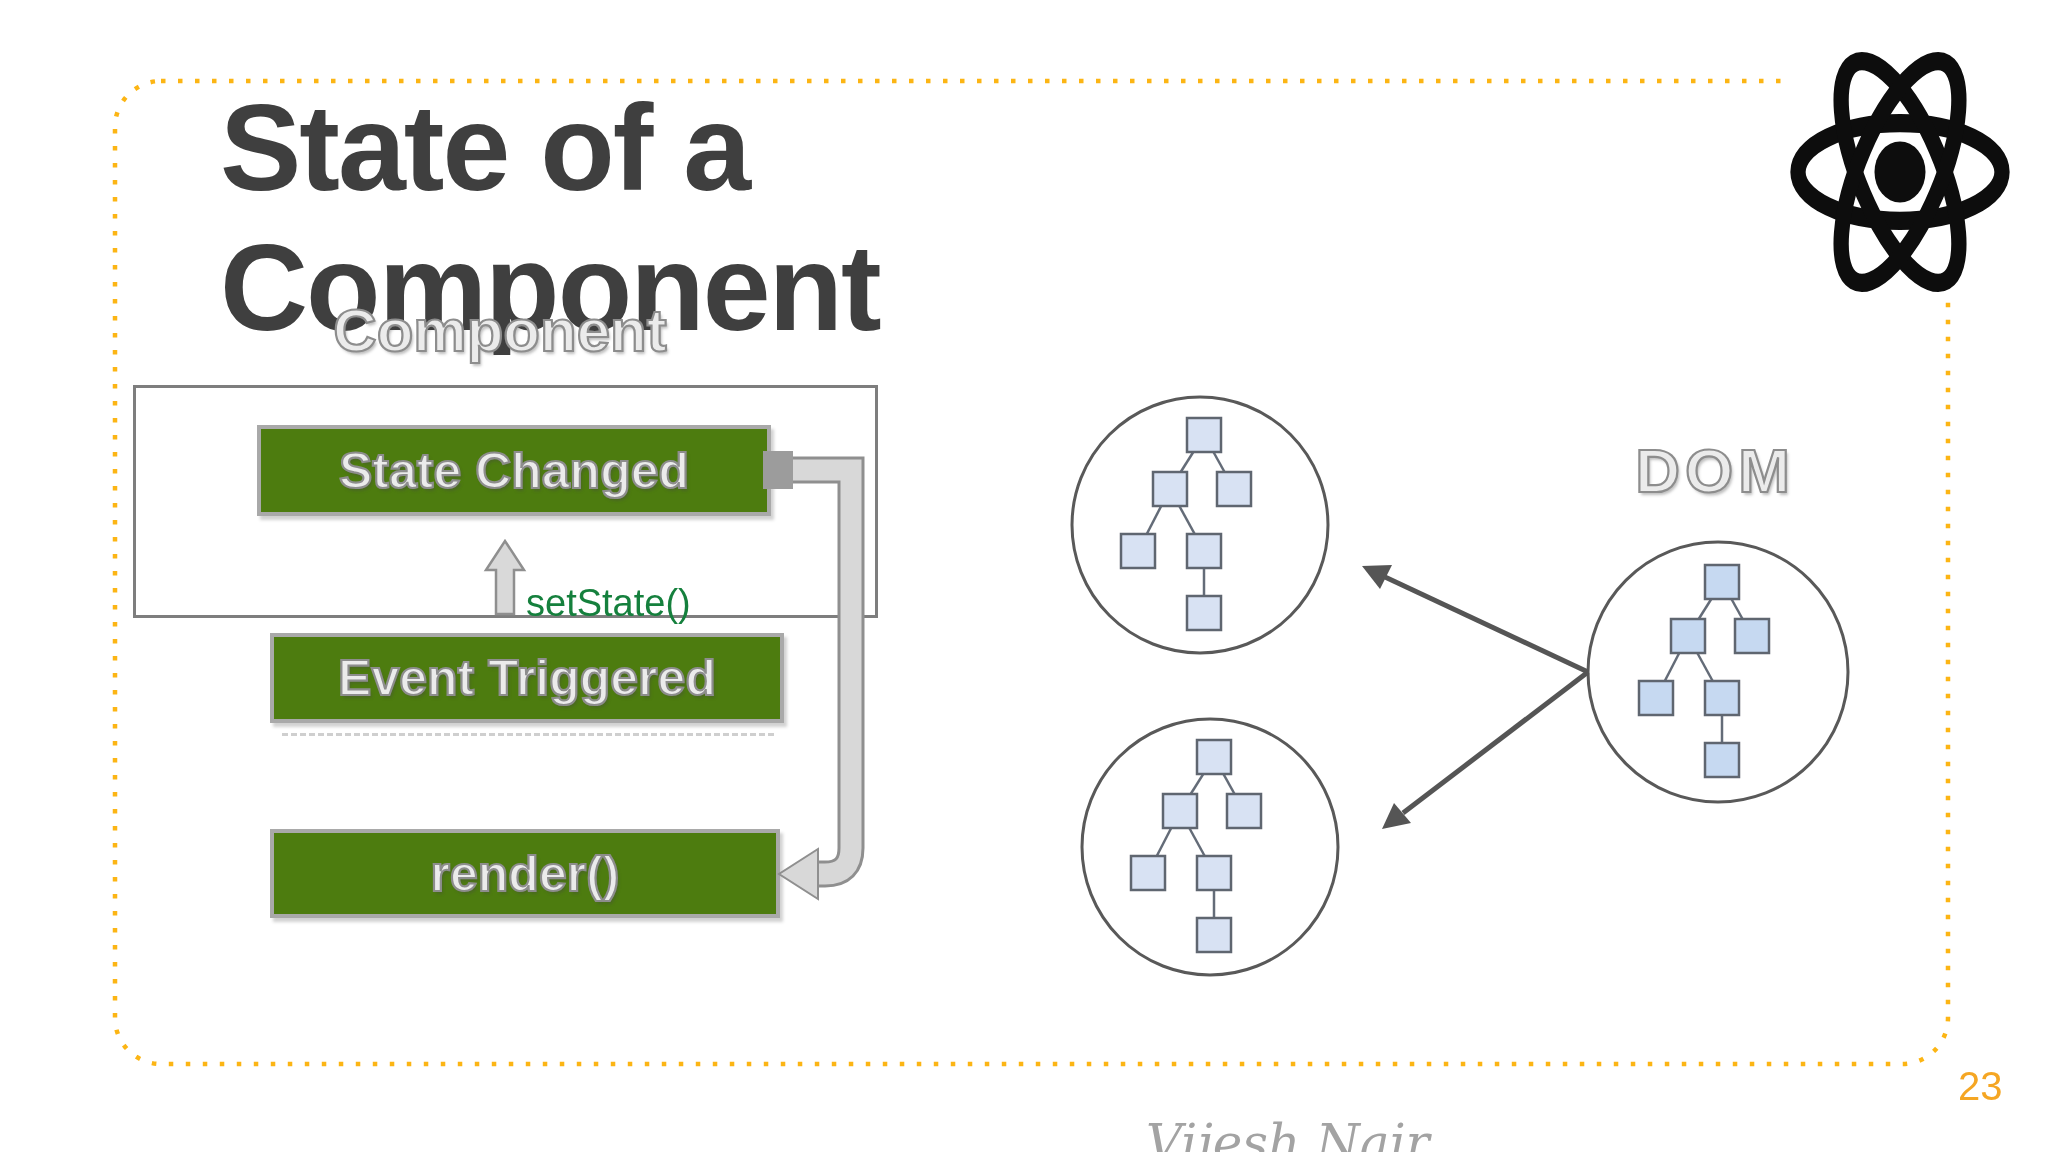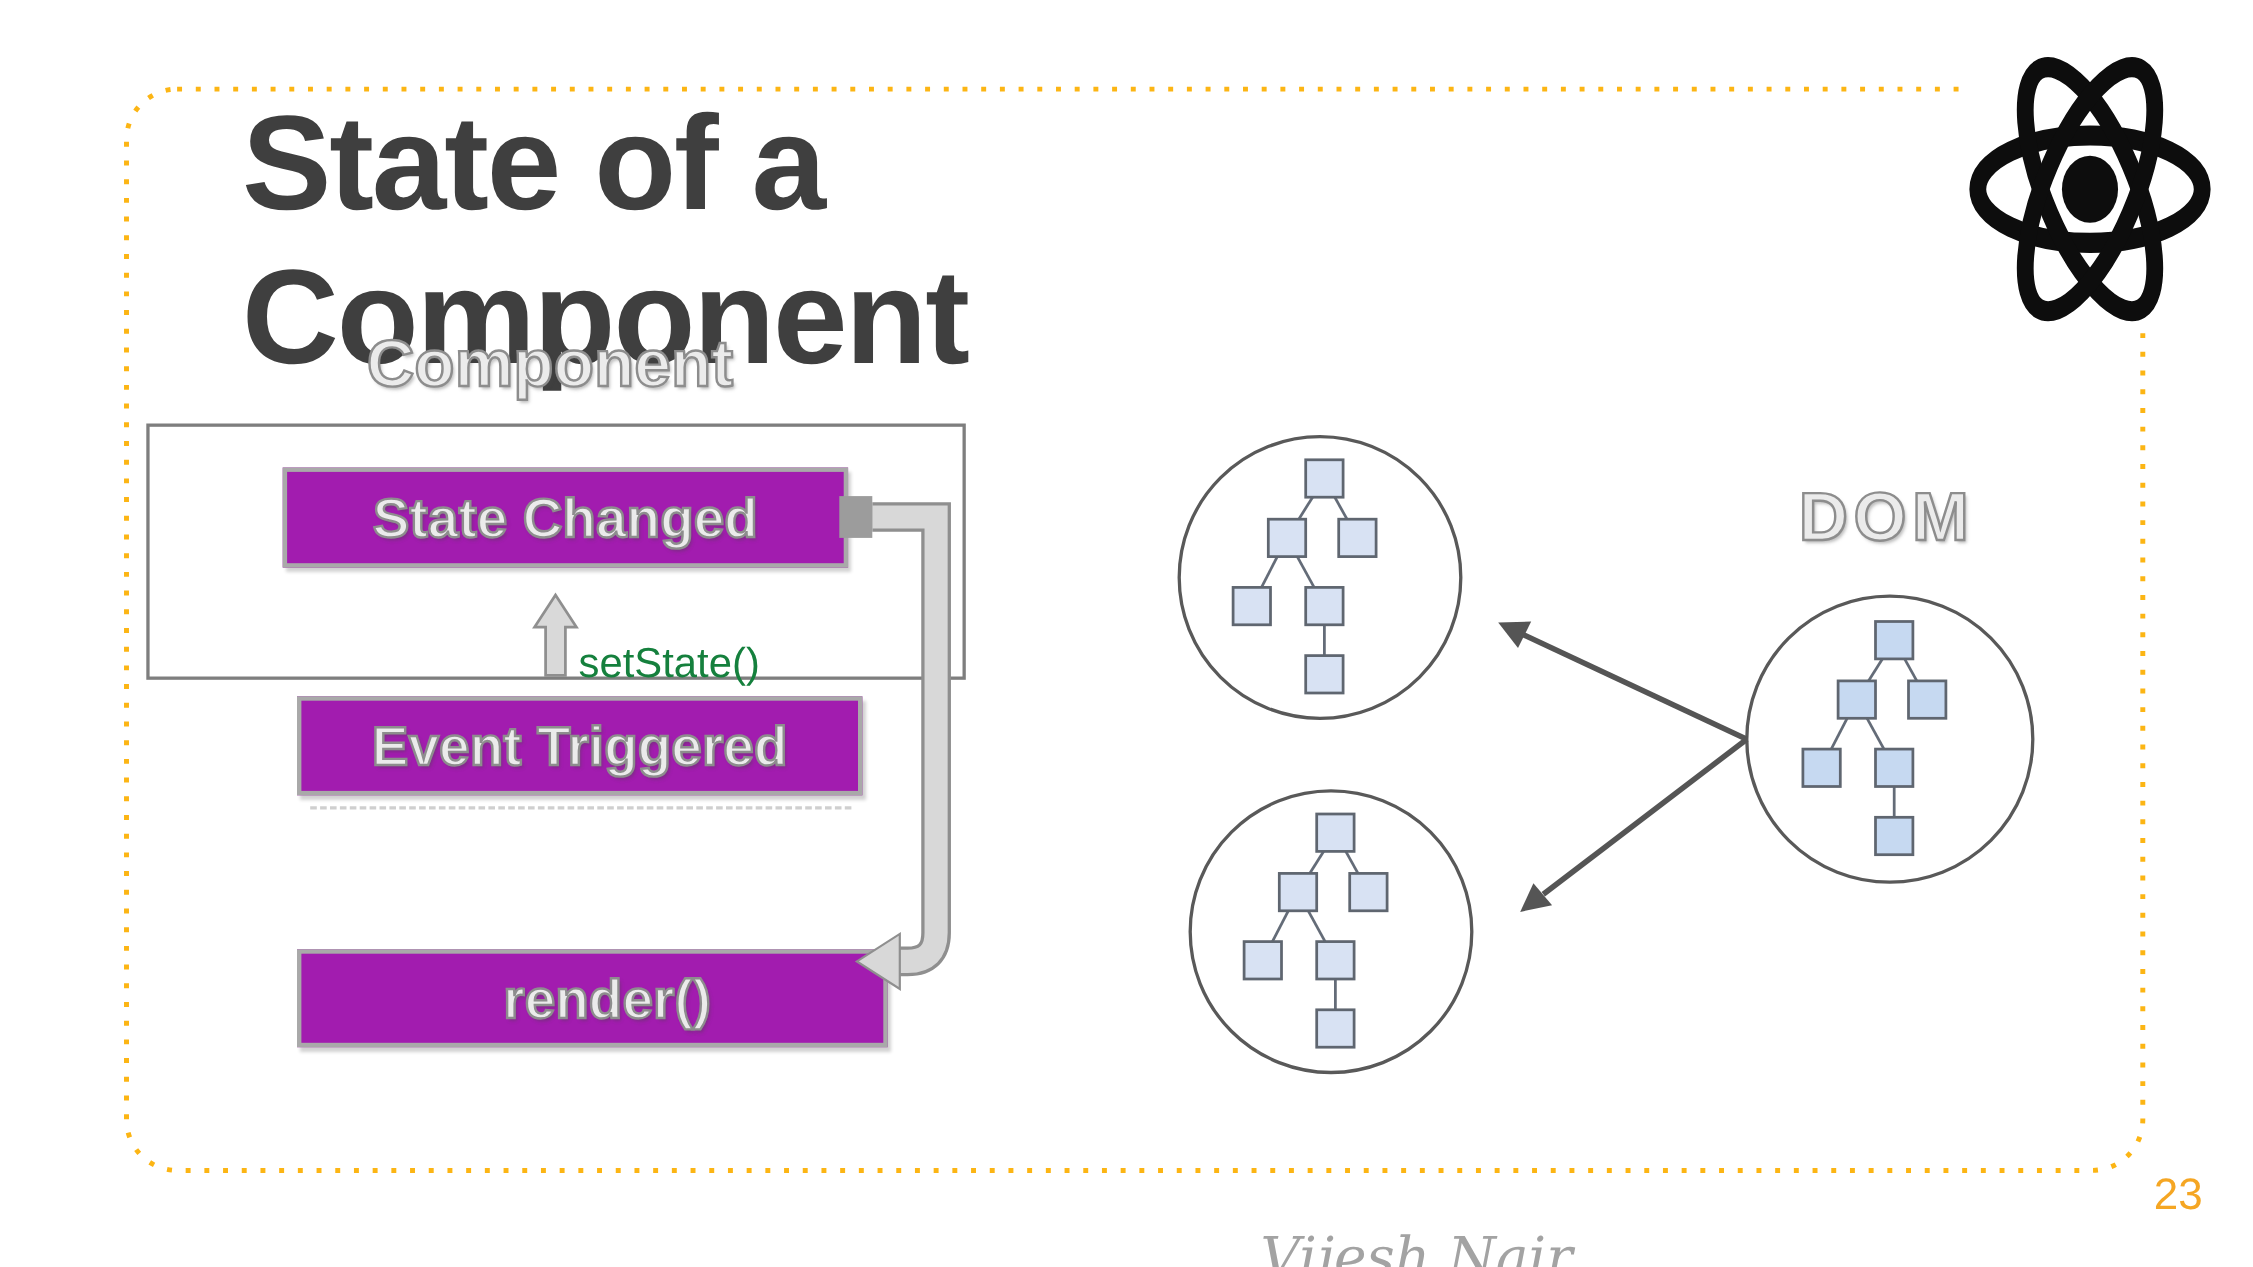--- a/index.html
+++ b/index.html
@@ -27,28 +27,28 @@
     position:absolute;left:300px;top:296px;width:400px;z-index:4;
     font-size:60px;text-align:center;white-space:nowrap;
   }
 
   
   .component-box{
     position:absolute;left:133px;top:385px;width:739px;height:227px;z-index:2;
     border:3px solid #7e7e7e;background:transparent;
   }
   .gray-box{
-    position:absolute;z-index:2;background:#a21caf;border:4px solid #a9a9a9;
+    position:absolute;z-index:2;background:#4d7c0f;border:4px solid #a9a9a9;
     box-shadow:3px 4px 3px rgba(0,0,0,0.18);
     display:flex;align-items:center;justify-content:center;
     font-size:50px;white-space:nowrap;
   }
   .state-changed-box{left:257px;top:425px;width:506px;height:83px;}
   .event-triggered-box{left:270px;top:633px;width:506px;height:82px;}
-  .render-box{left:270px;top:863px;width:502px;height:81px;padding-left:27px;}
+  .render-box{left:270px;top:829px;width:502px;height:81px;}
   .ghost-line{
     position:absolute;left:282px;top:733px;width:492px;height:0;z-index:2;
     border-top:3px dashed #cfcfcf;
   }
   .setstate-label{
     position:absolute;left:526px;top:582px;z-index:4;
     font-size:38px;color:#15803d;white-space:nowrap;
   }
 
   

